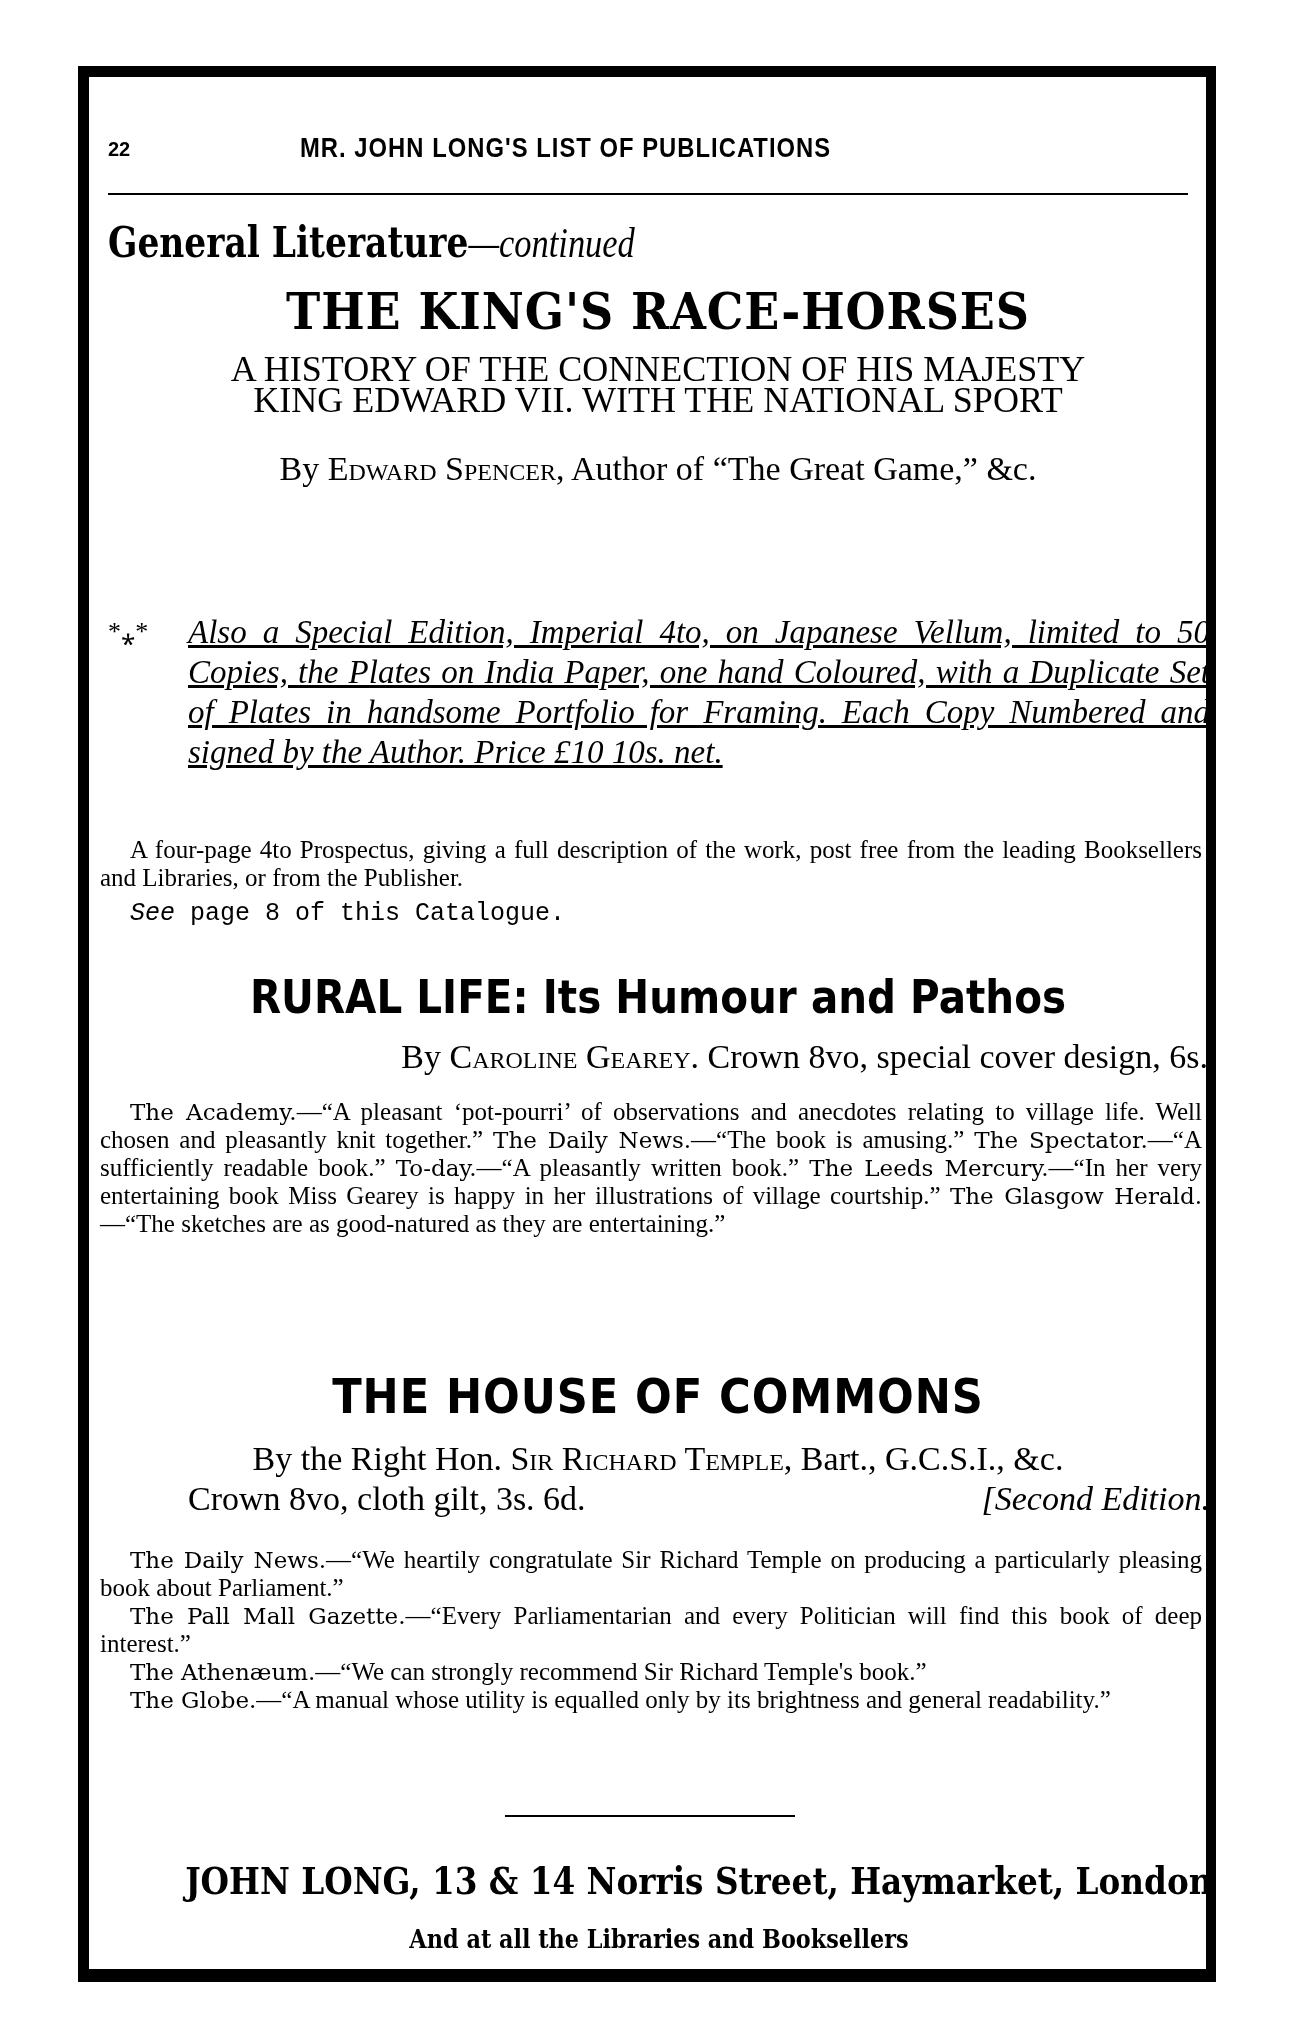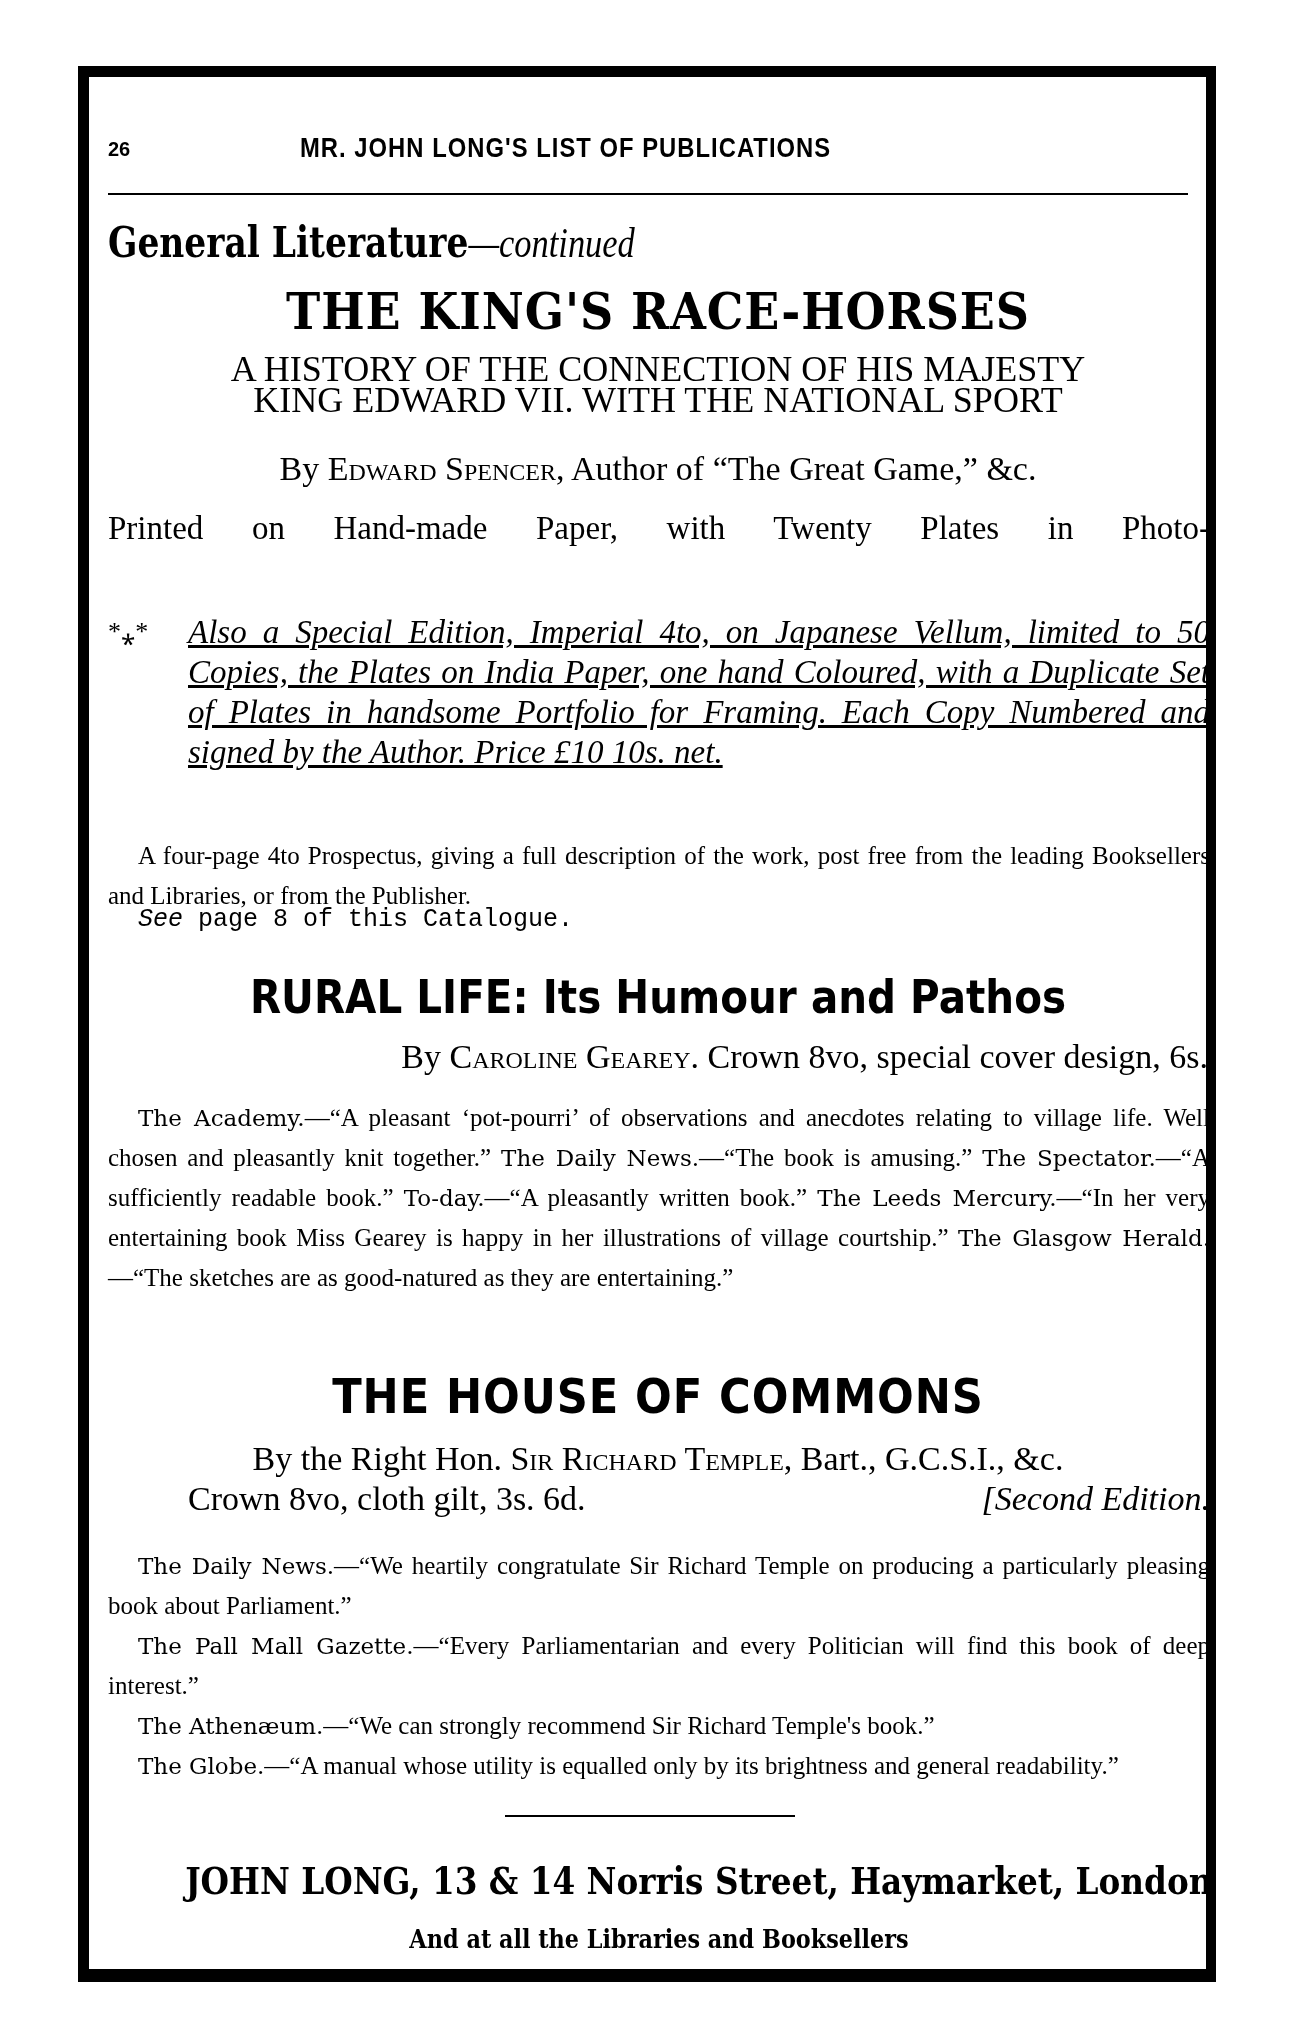--- a/index.html
+++ b/index.html
@@ -14,50 +14,49 @@
   .section-head .cont { font-style:italic; font-weight:normal; font-family:"Liberation Serif", serif; }
   .title { left:108px; width:1100px; text-align:center; white-space:nowrap; }
   .t1 { top:282px; font-size:50px; font-family:"DejaVu Serif", serif; font-weight:bold; letter-spacing:1px; transform:scaleX(0.92); }
   .sub { left:108px; width:1100px; text-align:center; font-size:36px; font-family:"Liberation Serif", serif; white-space:nowrap; }
   .byline { left:108px; width:1100px; text-align:center; font-size:34px; font-family:"Liberation Serif", serif; white-space:nowrap; }
   .sc { font-variant:small-caps; }
   .body-lg { left:108px; width:1102px; font-size:33px; font-family:"Liberation Serif", serif; line-height:40px; text-align:justify; }
   .ital-block { left:108px; width:1102px; font-size:33px; font-family:"Liberation Serif", serif; font-style:italic; line-height:40px; }
   .ital-block .mark { position:absolute; left:0; top:0; font-style:normal; font-size:26px; }
   .ital-block .txt { margin-left:80px; text-align:justify; display:block;text-decoration:underline; }
-  .small { left:108px; width:1102px; font-size:25px; font-family:"Liberation Serif", serif; line-height:40px; text-align:justify; }
+  .small { left:100px; width:1102px; font-size:25px; font-family:"Liberation Serif", serif; line-height:28px; text-align:justify; }
   .indent { text-indent:30px; }
   .press { font-family:"DejaVu Serif", serif; font-weight:normal; font-size:23px; }
   .t2 { top:970px; font-size:46px; font-family:"DejaVu Sans", sans-serif; font-weight:bold; transform:scaleX(0.88); }
   .t3 { top:1368px; font-size:48px; font-family:"DejaVu Sans", sans-serif; font-weight:bold; transform:scaleX(0.9); letter-spacing:1px; }
   .publisher { left:108px; width:1102px; top:1858px; text-align:center; font-size:38px; font-family:"DejaVu Serif", serif; font-weight:bold; white-space:nowrap; transform:scaleX(0.86); }
   .tagline { left:108px; width:1102px; top:1924px; text-align:center; font-size:26px; font-family:"DejaVu Serif", serif; font-weight:bold; white-space:nowrap; transform:scaleX(0.86); }
   .line { display:block; }
 </style>
 </head>
 <body>
 
 <div class="frame"></div>
 
-<div class="abs page-num sans">26</div>
+<div class="abs page-num sans">22</div>
 <div class="abs running-head sans">MR. JOHN LONG'S LIST OF PUBLICATIONS</div>
 <div class="rule" style="left:108px; top:193px; width:1080px;"></div>
 
 <div class="abs section-head">
   <span>General Literature</span><span class="cont">—continued</span>
 </div>
 
 <div class="abs title t1">THE KING'S RACE-HORSES</div>
 <div class="abs sub" style="top:348px;">A HISTORY OF THE CONNECTION OF HIS MAJESTY</div>
 <div class="abs sub" style="top:379px;">KING EDWARD VII. WITH THE NATIONAL SPORT</div>
 <div class="abs byline" style="top:450px;">
   <span>By </span><span class="sc">Edward Spencer</span><span>, Author of “The Great Game,” &amp;c.</span>
 </div>
 <div class="abs body-lg" style="top:508px;">
-  <span class="line" style="text-align-last:justify;">Printed on Hand-made Paper, with Twenty Plates in Photo-</span>
 </div>
 <div class="abs ital-block" style="top:612px;">
   <span class="mark">*⁎*</span>
   <span class="txt">Also a Special Edition, Imperial 4to, on Japanese Vellum, limited to 50 Copies, the Plates on India Paper, one hand Coloured, with a Duplicate Set of Plates in handsome Portfolio for Framing. Each Copy Numbered and signed by the Author. Price £10 10s. net.</span>
 </div>
 <div class="abs small indent" style="top:836px;">A four-page 4to Prospectus, giving a full description of the work, post free from the leading Booksellers and Libraries, or from the Publisher.</div>
 <div class="abs small indent" style="top:900px;font-family:Liberation Mono, monospace;">
   <i>See</i><span> page 8 of this Catalogue.</span>
 </div>
 

